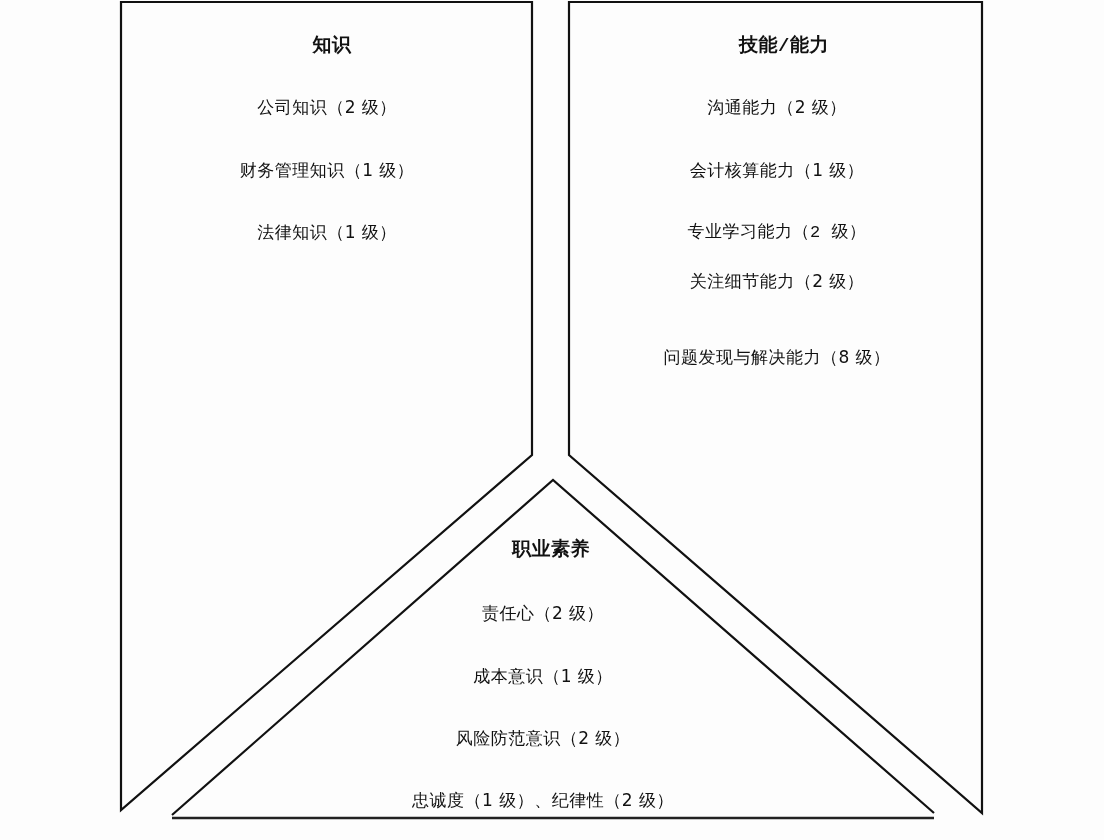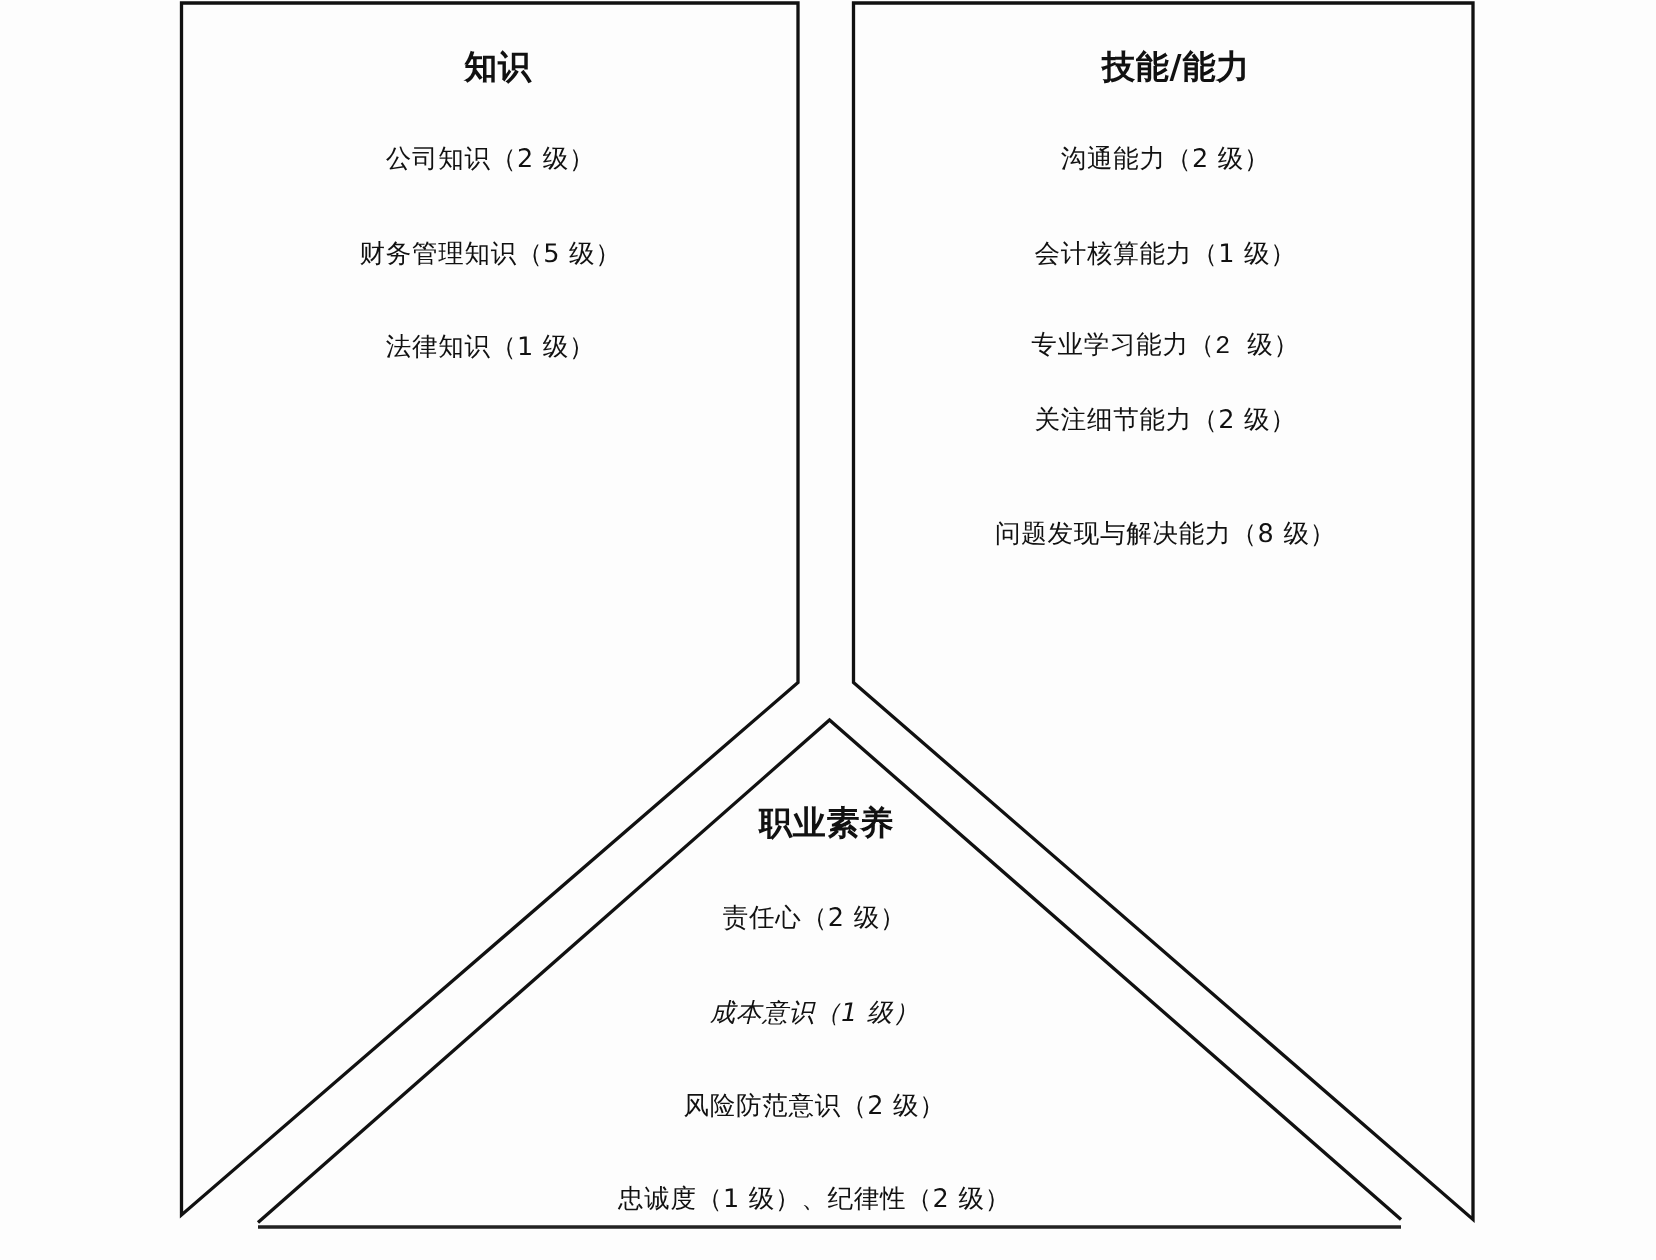--- a/index.html
+++ b/index.html
@@ -8,41 +8,41 @@
     position: relative; overflow: hidden;
     font-family: "DejaVu Sans", "Liberation Sans", sans-serif;
     color: #111;
   }
   svg.shapes { position: absolute; left: 0; top: 0; }
   .label {
     position: absolute; transform: translate(-50%, -50%);
     white-space: nowrap; font-size: 17px; line-height: 1;
     letter-spacing: 0.5px;
   }
-  .title { font-weight: bold; font-size: 22px; }
+  .title { font-weight: bold; font-size: 19px; font-family: Liberation Mono, monospace; }
 </style>
 </head>
 <body>
 
 <svg class="shapes" width="1104" height="840" viewBox="0 0 1104 840">
   <polygon points="121,2 532,2 532,455 121,810" fill="none" stroke="#111" stroke-width="2.2"></polygon>
   <polygon points="569,2 982,2 982,813 569,455" fill="none" stroke="#111" stroke-width="2.2"></polygon>
   <polyline points="172,815 553,480 934,813" fill="none" stroke="#111" stroke-width="2.2"></polyline>
   <line x1="172" y1="818" x2="934" y2="818" stroke="#222" stroke-width="2.4"></line>
 </svg>
 
 <div class="label title" style="left:332px; top:46px;">知识</div>
 <div class="label" style="left:327px; top:107px;">公司知识（2 级）</div>
-<div class="label" style="left:327px; top:170px;">财务管理知识（5 级）</div>
+<div class="label" style="left:327px; top:170px;">财务管理知识（1 级）</div>
 <div class="label" style="left:327px; top:232px;">法律知识（1 级）</div>
 
 <div class="label title" style="left:784px; top:46px;">技能/能力</div>
 <div class="label" style="left:777px; top:107px;">沟通能力（2 级）</div>
 <div class="label" style="left:777px; top:170px;">会计核算能力（1 级）</div>
 <div class="label" style="left:777px; top:232px;font-family:Liberation Mono, monospace;">专业学习能力（2 级）</div>
 <div class="label" style="left:777px; top:281px;">关注细节能力（2 级）</div>
 <div class="label" style="left:777px; top:357px;">问题发现与解决能力（8 级）</div>
 
 <div class="label title" style="left:551px; top:550px;text-align:center;">职业素养</div>
 <div class="label" style="left:543px; top:613px;">责任心（2 级）</div>
-<div class="label" style="left:543px; top:676px;font-style:italic;">成本意识（1 级）</div>
+<div class="label" style="left:543px; top:676px;">成本意识（1 级）</div>
 <div class="label" style="left:543px; top:738px;">风险防范意识（2 级）</div>
 <div class="label" style="left:543px; top:800px;">忠诚度（1 级）、纪律性（2 级）</div>
 
 </body></html>

